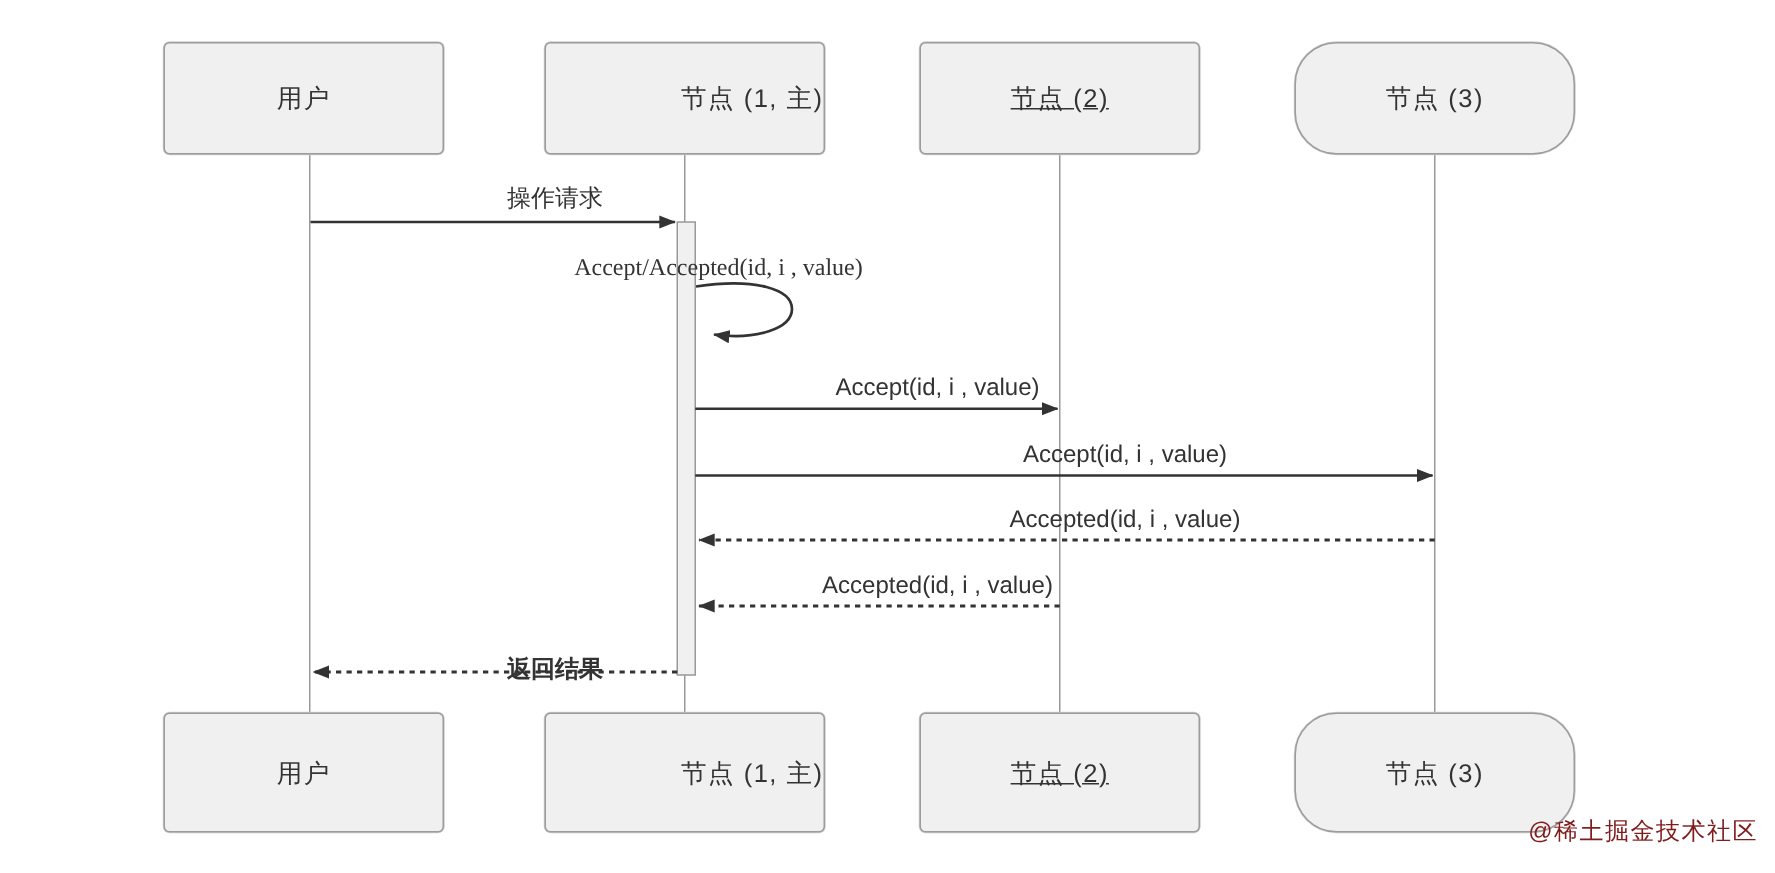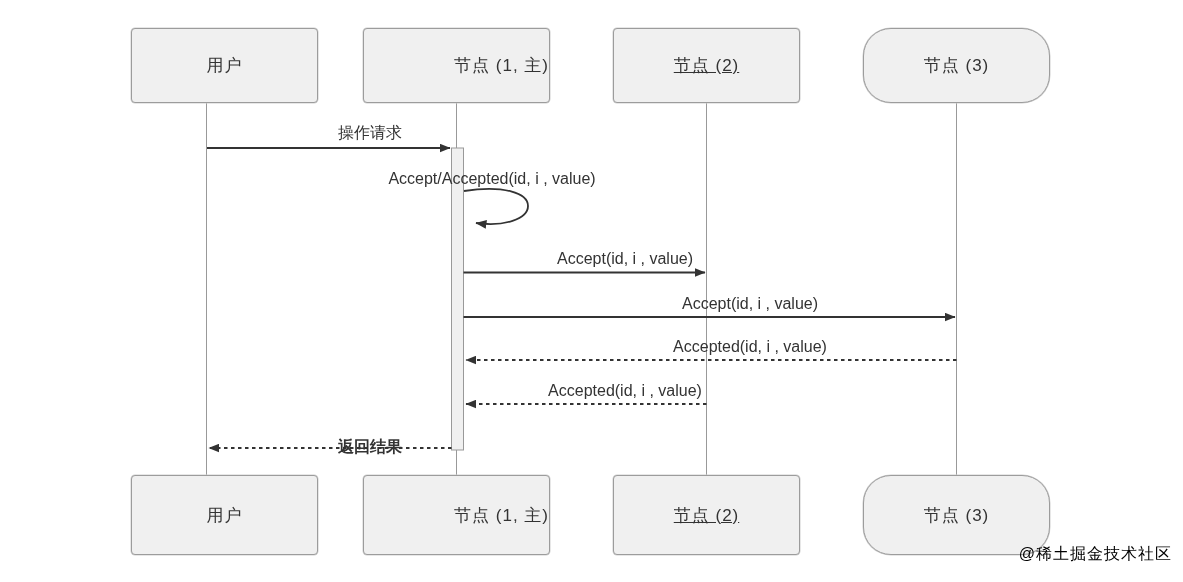--- a/index.html
+++ b/index.html
@@ -17,34 +17,34 @@
     background:#f0f0f0;
     border:1px solid #9c9c9c;
     border-radius:4px;
     display:flex;align-items:center;justify-content:center;
     font-size:17px;color:#333333;
     letter-spacing:1px;
     box-shadow:0 0 0 0.5px #cfcfcf;
   }
   .pbox.top{top:28px;height:75px;}
   .pbox.bottom{top:475px;height:80px;}
-  .px1{left:131px;} .px2{left:363px;justify-content:flex-end;} .px3{left:613px;text-decoration:underline;} .px4{left:863px;border-radius:28px;}
+  .px1{left:109px;} .px2{left:363px;justify-content:flex-end;} .px3{left:613px;text-decoration:underline;} .px4{left:863px;border-radius:28px;}
   .msg-label{
     position:absolute;
     transform:translateX(-50%);
     white-space:nowrap;
     font-size:16px;color:#333333;
     line-height:19px;
     margin-left:40px;
   }
   #wires{position:absolute;left:0;top:0;}
   .watermark{
     position:absolute;
     right:11px;top:544px;
-    font-size:16px;color:#000000;
+    font-size:16px;color:#7f1d1d;
     letter-spacing:1px;
     white-space:nowrap;
   }
 </style>
 </head>
 <body>
 
 <div id="canvas">
 
   <svg id="wires" width="1183" height="582" viewBox="0 0 1183 582">
@@ -97,21 +97,21 @@
     <span>节点 (1, 主)</span>
   </div>
   <div class="pbox bottom px3">
     <span>节点 (2)</span>
   </div>
   <div class="pbox bottom px4">
     <span>节点 (3)</span>
   </div>
 
   <div class="msg-label" style="left:330px;top:123px;">操作请求</div>
-  <div class="msg-label" style="left:452px;top:169px;">Accept/Accepted(id, i , value)</div>
+  <div class="msg-label" style="left:439px;top:169px;font-family:Liberation Serif, serif;">Accept/Accepted(id, i , value)</div>
   <div class="msg-label" style="left:585px;top:249px;">Accept(id, i , value)</div>
   <div class="msg-label" style="left:710px;top:294px;">Accept(id, i , value)</div>
   <div class="msg-label" style="left:710px;top:337px;">Accepted(id, i , value)</div>
   <div class="msg-label" style="left:585px;top:381px;">Accepted(id, i , value)</div>
   <div class="msg-label" style="left:330px;top:437px;font-weight:bold;">返回结果</div>
 
   <div class="watermark">@稀土掘金技术社区</div>
 </div>
 
 </body></html>

